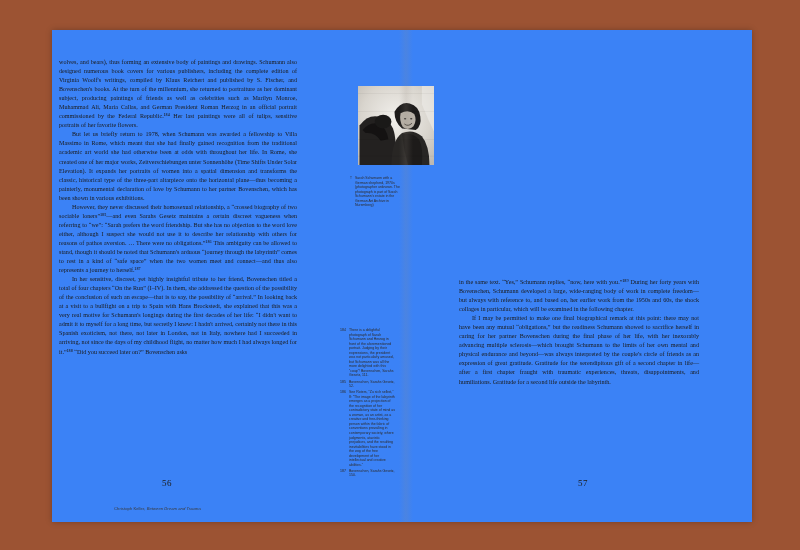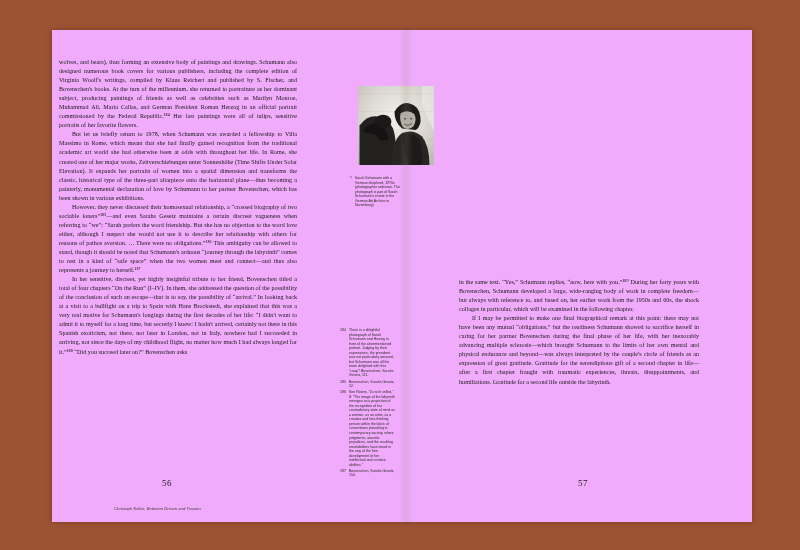--- a/index.html
+++ b/index.html
@@ -18,21 +18,21 @@
     left: 0; top: 0;
     width: 800px; height: 550px;
   }
   
   .spread {
     position: absolute;
     left: 52px;
     top: 30px;
     width: 700px;
     height: 492px;
-    background: #f0abfc;
+    background: #3b82f6;
     box-shadow: 0 0 6px rgba(0,0,0,0.25);
   }
   
   .gutter {
     position: absolute;
     left: 347px;
     top: 0;
     width: 14px;
     height: 100%;
     background: linear-gradient(to right,

